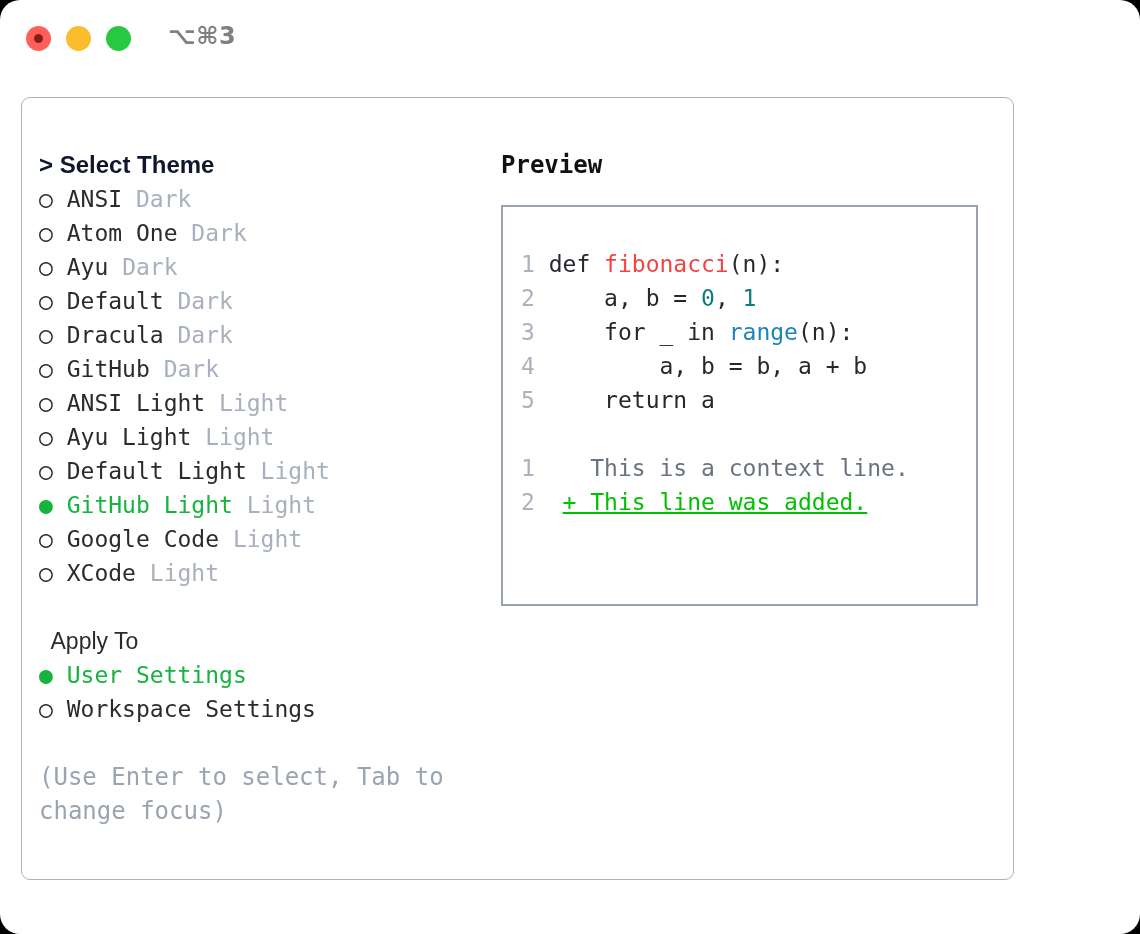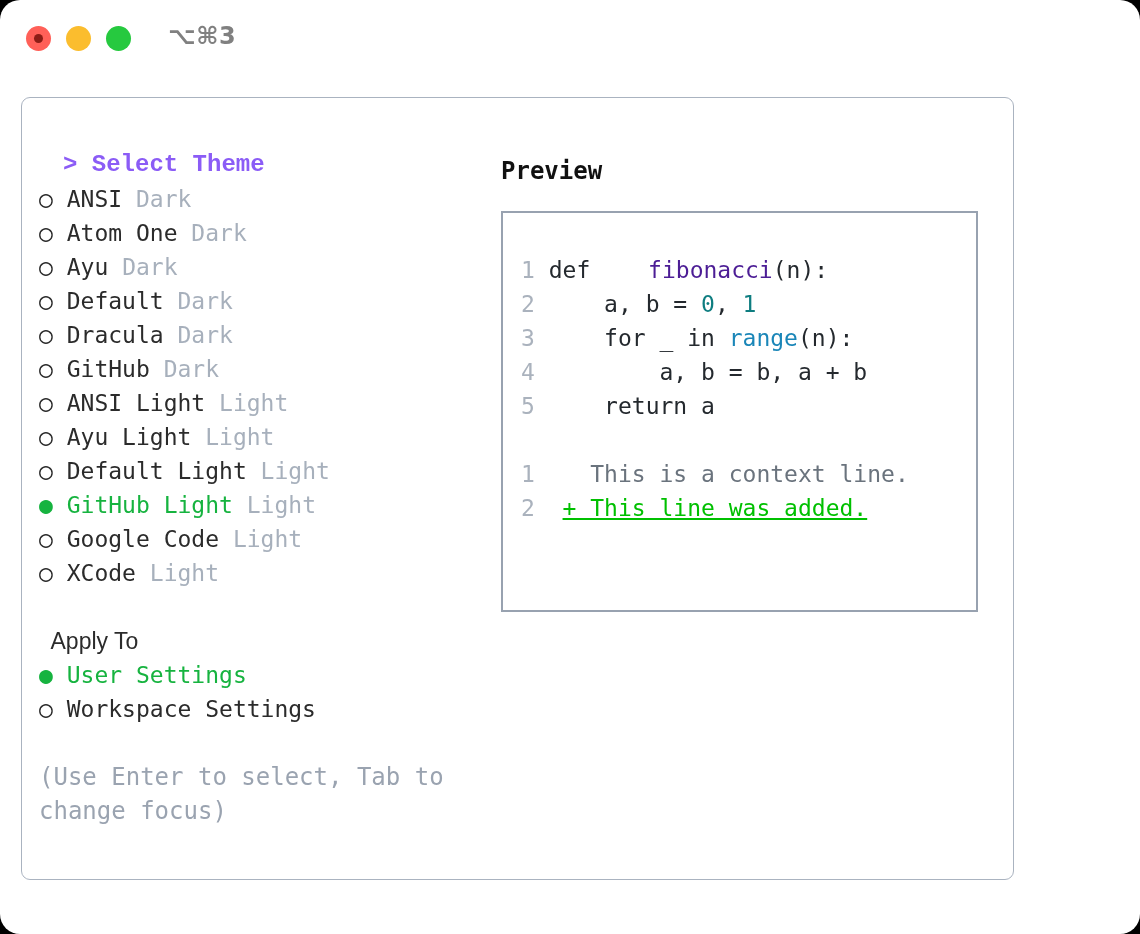--- a/index.html
+++ b/index.html
@@ -68,27 +68,26 @@
     background: #ffffff;
   }
   
   #left-col {
     position: absolute;
     left: 17px;
     top: 50px;
     width: 440px;
   }
   #theme-header {
-    font-family: Liberation Mono, monospace;
+    font-family: Liberation Sans, sans-serif;
     font-size: 24px;
     font-weight: bold;
-    color: #8b5cf6;
-    line-height: 34px;
-    white-space: pre;
-    margin-left: 24px;
+    color: #0f172a;
+    line-height: 34px;
+    white-space: pre;
   }
   .opt-row {
     font-family: "DejaVu Sans Mono", "Liberation Mono", monospace;
     font-size: 23px;
     line-height: 34px;
     white-space: pre;
     color: #2b2b2b;
   }
   .marker { color: #2b2b2b; }
   .marker.sel { color: #16b33f; }
@@ -109,21 +108,21 @@
     line-height: 34px;
     color: #9aa3b0;
     width: 420px;
     margin-top: 34px;
     white-space: pre-wrap;
   }
   
   #right-col {
     position: absolute;
     left: 479px;
-    top: 56px;
+    top: 50px;
     width: 490px;
   }
   #preview-title {
     font-family: "DejaVu Sans Mono", "Liberation Mono", monospace;
     font-size: 24px;
     font-weight: bold;
     color: #111111;
     line-height: 34px;
   }
   #preview-box {
@@ -143,21 +142,21 @@
     padding-left: 18px;
     color: #24292e;
   }
   .lineno {
     color: #aab2bd;
     display: inline-block;
     width: 1ch;
     text-align: right;
   }
   .tok-kw    { color: #24292e; }
-  .tok-fn    { color: #4c1d95; margin-left: 44px; }
+  .tok-fn    { color: #ef4444; }
   .tok-num   { color: #0e7d80; }
   .tok-call  { color: #1a86b8; }
   .tok-plain { color: #24292e; }
   .diff-gap  { height: 34px; }
   .diff-ctx  { color: #6a737d; }
   .diff-del  { color: #cc0000; }
   .diff-add  { color: #00c000; text-decoration: underline; }
 </style>
 </head>
 <body>

